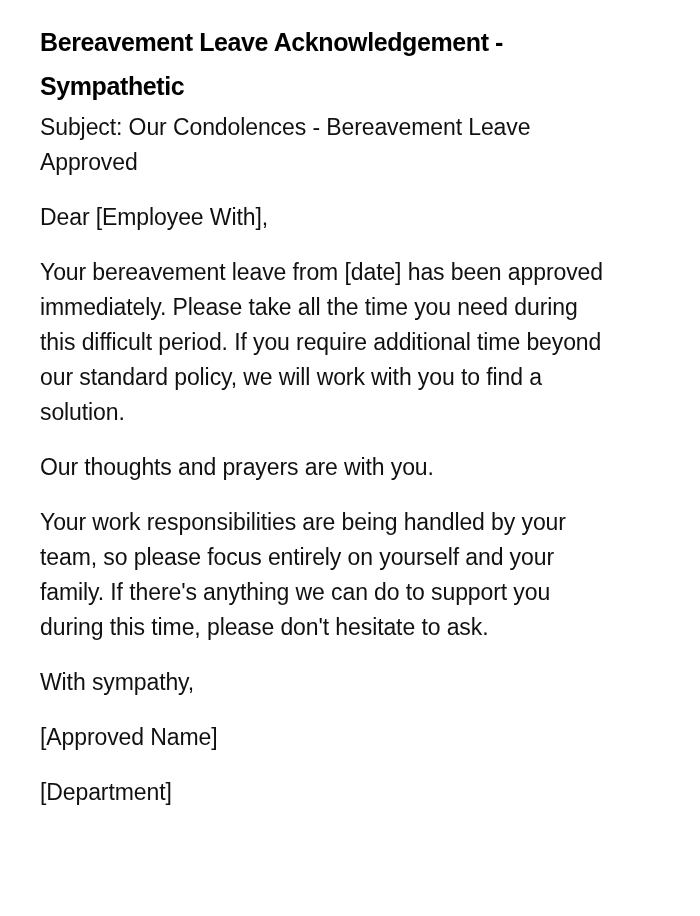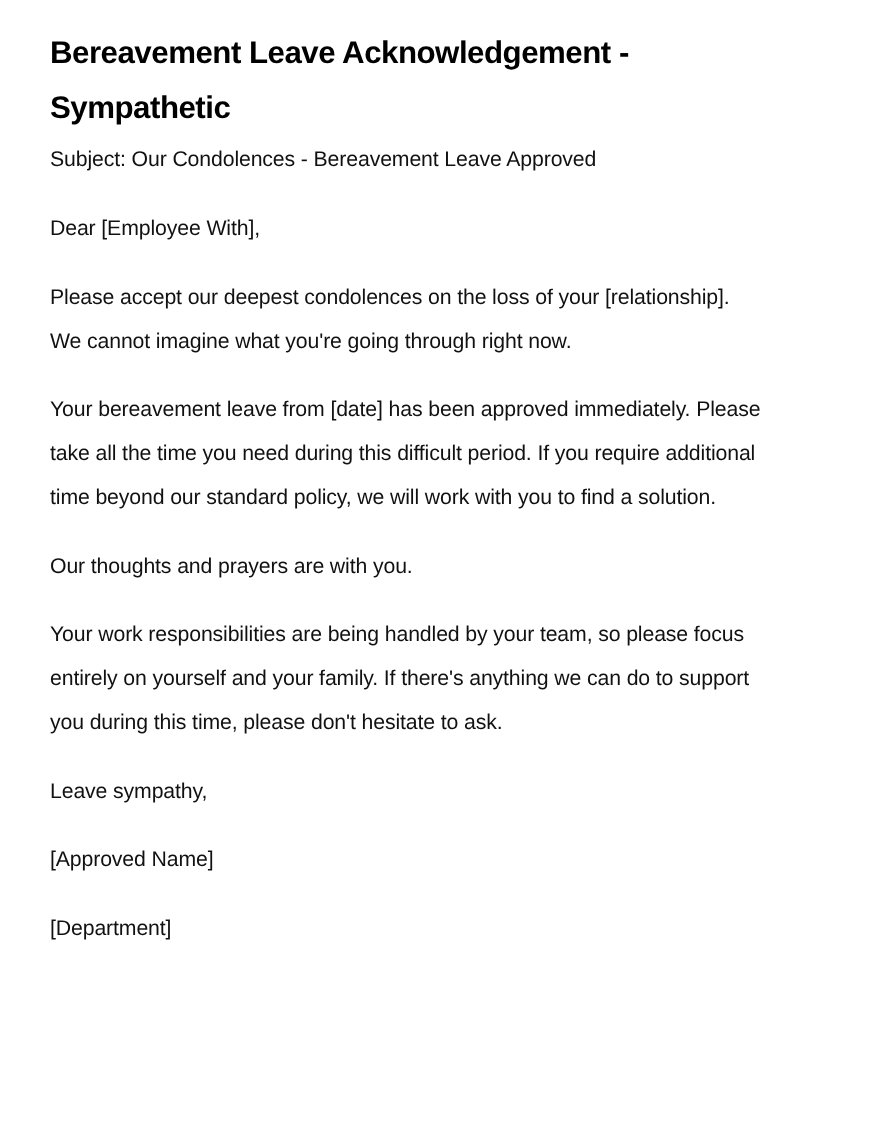--- a/index.html
+++ b/index.html
@@ -21,37 +21,36 @@
     }
     .title {
       font-size: 25px;
       font-weight: bold;
       line-height: 44px;
       margin: 0;
       letter-spacing: -0.4px;
       color: #000000;
     }
     .para {
-      font-size: 17px;
+      font-size: 23px;
       line-height: 35px;
       margin: 0 0 20px 0;
       letter-spacing: -0.1px;
       color: #111111;
     }
     .subject {
       margin-top: 2px;
     }
   </style>
 </head>
 <body>
 
 <div class="doc">
   <h1 class="title">Bereavement Leave Acknowledgement - Sympathetic</h1>
   <p class="para subject">Subject: Our Condolences - Bereavement Leave Approved</p>
   <p class="para">Dear [Employee With],</p>
-  <p class="para">Please accept our deepest condolences on the loss of your [relationship]. We cannot imagine what you're going through right now.</p>
   <p class="para">Your bereavement leave from [date] has been approved immediately. Please take all the time you need during this difficult period. If you require additional time beyond our standard policy, we will work with you to find a solution.</p>
   <p class="para">Our thoughts and prayers are with you.</p>
   <p class="para">Your work responsibilities are being handled by your team, so please focus entirely on yourself and your family. If there's anything we can do to support you during this time, please don't hesitate to ask.</p>
-  <p class="para">Leave sympathy,</p>
+  <p class="para">With sympathy,</p>
   <p class="para">[Approved Name]</p>
   <p class="para">[Department]</p>
 </div>
 
 </body></html>

